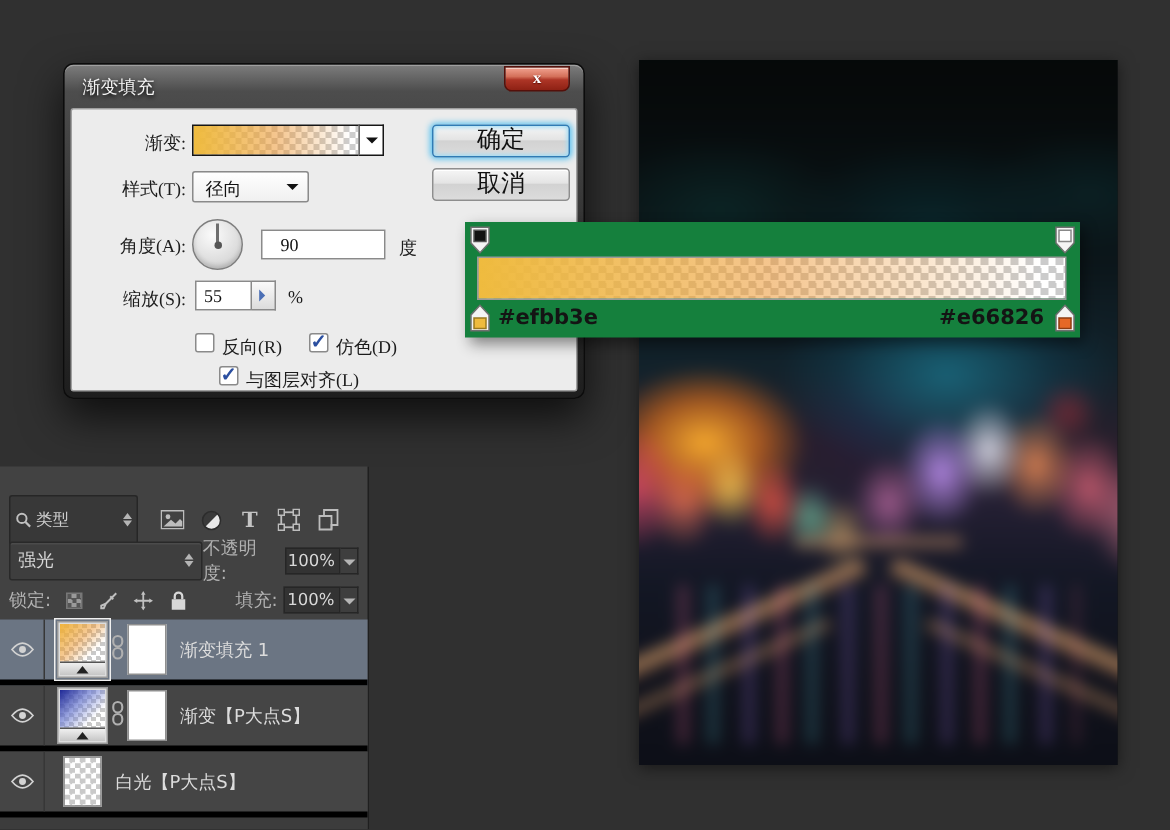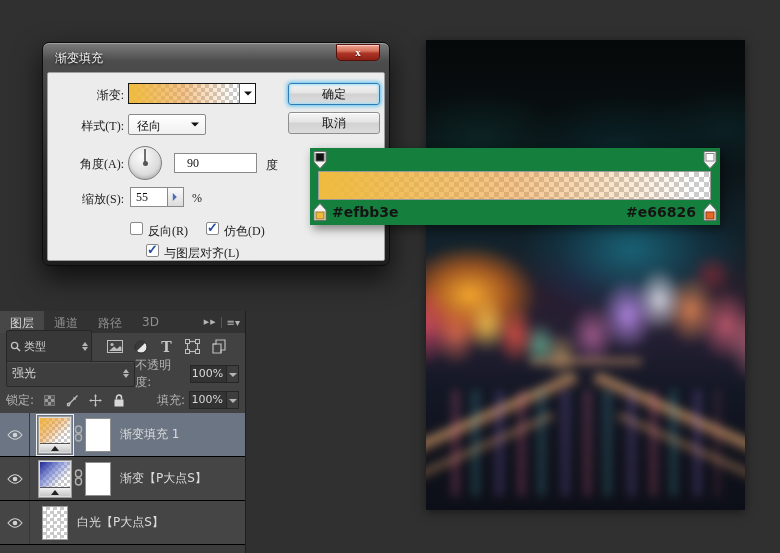--- a/index.html
+++ b/index.html
@@ -79,21 +79,21 @@
     background:
       linear-gradient(90deg, rgba(239,187,62,1) 0%, rgba(236,150,50,.55) 50%, rgba(230,104,38,0) 95%),
       repeating-conic-gradient(#cdcdcd 0% 25%, #ffffff 0% 50%);
     background-size:auto, 8px 8px; }
   .swatch-arrow { position:absolute; left:191px; top:10px; width:17px; height:21px;
     background:#fff; border:1px solid #161616; border-left:1px solid #6a6a6a; }
   .swatch-arrow::after, .dd-caret::after { content:""; position:absolute; left:50%; top:50%;
     transform:translate(-50%,-30%); border:4px solid transparent; border-top-color:#111; }
   .win-btn { position:absolute; left:240px; width:92px; height:22px; border-radius:3px;
     background:linear-gradient(180deg,#f6f6f6,#e4e4e4 45%,#d2d2d2 50%,#dcdcdc);
-    font-size:12px; color:#111; text-align:center; line-height:20px; }
+    font-size:16px; color:#111; text-align:center; line-height:20px; }
   .btn-ok { top:10px; border:1px solid #2f7cb5; box-shadow:0 0 4px 1px #53c0f0, inset 0 0 3px 1px #9fdcf5; }
   .btn-cancel { top:39px; border:1px solid #8e8e8e; box-shadow:inset 0 1px 0 #fff; }
   .dd-select { position:absolute; height:21px; border:1px solid #8a8a8a; border-radius:2px;
     background:linear-gradient(180deg,#ffffff,#f0f0f0); font-size:12px; color:#111;
     padding:3px 0 0 8px; }
   .dd-caret { position:absolute; right:2px; top:0; width:16px; height:100%; }
   .dial { position:absolute; left:80px; top:73px; width:34px; height:34px; border-radius:50%;
     border:1px solid #7e7e7e; background:radial-gradient(circle at 40% 30%, #fbfbfb, #d8d8d8 70%, #c2c2c2);
     box-shadow:inset 0 -2px 3px rgba(0,0,0,.15); }
   .dial-needle { position:absolute; left:50%; top:2px; width:2px; height:14px; margin-left:-1px;
@@ -166,21 +166,21 @@
   .value-dd::after { content:""; position:absolute; left:2px; top:7px;
     border:4px solid transparent; border-top-color:#b5b5b5; }
   .lock-row { position:absolute; left:0; right:0; top:76px; height:26px; display:flex;
     align-items:center; padding:0 6px; color:#b2b2b2; }
   .lock-icons { display:flex; gap:8px; margin-left:8px; align-items:center; color:#c0c0c0; }
   .lk { width:15px; height:15px; display:flex; align-items:center; justify-content:center; }
   .checker-sm { width:11px; height:11px;
     background:repeating-conic-gradient(#9a9a9a 0% 25%, #555 0% 50%); background-size:6px 6px;
     border:1px solid #777; }
   .layer-list { position:absolute; left:0; right:0; top:102px; bottom:0; background:#3c3c3c; }
-  .layer-row { position:relative; height:44px; background:#454545; border-bottom:1px solid #000000;
+  .layer-row { position:relative; height:44px; background:#454545; border-bottom:4px solid #000000;
     display:flex; align-items:center; }
   .layer-row.selected { background:#6b7583; }
   .eye-cell { width:30px; align-self:stretch; border-right:1px solid #373737;
     display:flex; align-items:center; justify-content:center; }
   .thumb { position:relative; width:34px; height:38px; margin-left:8px; border:1px solid #9a9a9a;
     background:#ddd; }
   .layer-row.selected .thumb { outline:1px solid #f0f0f0; outline-offset:1px; }
   .thumb-grad { position:absolute; left:1px; right:1px; top:1px; height:25px;
     background-size:auto, 6px 6px; }
   .grad-orange { background-image:
@@ -284,30 +284,20 @@
     <div class="hex-label hex-right">#e66826</div>
     <div class="stop col-right">
       <svg width="16" height="20" viewBox="0 0 16 20">
           <path d="M2 8 L8 1.5 L14 8 V18.5 H2 Z" fill="#f4f4f4" stroke="#6f6f6f"></path>
           <rect x="4" y="10" width="8" height="7" fill="#e66826" stroke="#8f3c12"></rect>
         </svg>
     </div>
   </div>
 
   <div class="panel">
-    <div class="tabbar">
-      <div class="tab active">图层</div>
-      <div class="tab">通道</div>
-      <div class="tab">路径</div>
-      <div class="tab">3D</div>
-      <div class="tab-icons">
-        <span class="collapse-icon">▶▶</span>
-        <span class="panelmenu-icon">≡▾</span>
-      </div>
-    </div>
 
     <div class="filter-row">
       <div class="search-box">
         <svg width="11" height="11" viewBox="0 0 12 12">
             <circle cx="5" cy="5" r="3.4" fill="none" stroke="#c0c0c0" stroke-width="1.4"></circle>
             <line x1="7.6" y1="7.6" x2="11" y2="11" stroke="#c0c0c0" stroke-width="1.6"></line>
           </svg>
         <span>类型</span>
         <span class="spin">
             <i class="up"></i>

